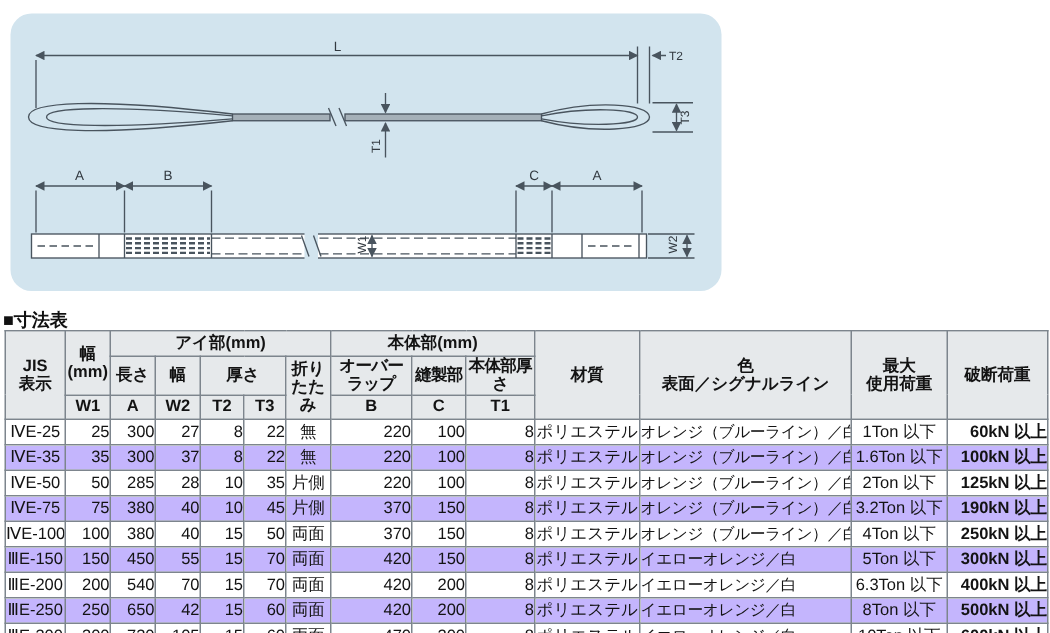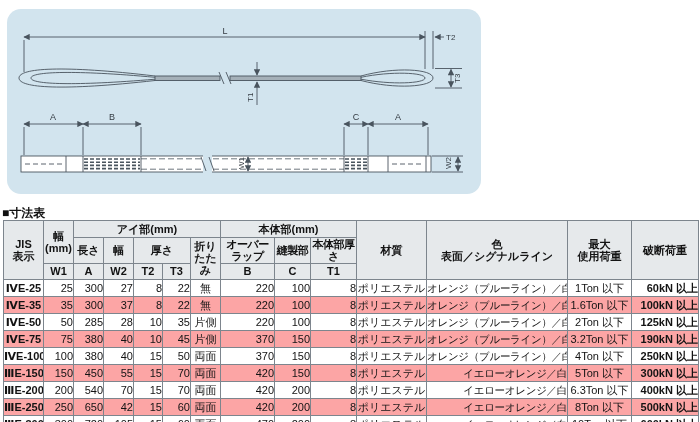--- a/index.html
+++ b/index.html
@@ -35,26 +35,26 @@
   }
   table.spec thead th{
     background:#e6e9eb;font-weight:bold;text-align:center;
     white-space:pre-line;line-height:1.12;font-size:11px;
   }
   table.spec thead tr.h1{height:17px;}
   table.spec thead tr.h2{height:16px;}
   table.spec thead tr.h3{height:16px;}
   th.tiny{font-size:8px;letter-spacing:-0.5px;}
   table.spec td{height:16px;line-height:16px;background:#ffffff;}
-  table.spec tr.alt td{background:#fca5a5;}
-  td.c0{text-align:center;font-weight:bold;}
+  table.spec tr.alt td{background:#c4b5fd;}
+  td.c0{text-align:center;}
   td.c1,td.c2,td.c3,td.c4,td.c5,td.c7,td.c8,td.c9{text-align:right;padding-right:4px;}
   td.c6{text-align:center;}
   td.c10{text-align:center;margin-left:33px;}
-  td.c11{text-align:right;padding-right:2px;font-size:10.5px;letter-spacing:-0.3px;}
+  td.c11{text-align:left;padding-right:2px;font-size:10.5px;letter-spacing:-0.3px;}
   td.c12{text-align:center;padding-right:4px;}
   td.c13{text-align:right;padding-right:4px;font-weight:bold;}
 </style>
 </head>
 <body>
 
 <div class="panel">
   <svg width="474" height="185" viewBox="0 0 474 185">
     <defs>
       <marker id="ah" viewBox="0 0 10 10" refX="9" refY="5" markerWidth="9" markerHeight="7" orient="auto-start-reverse">

